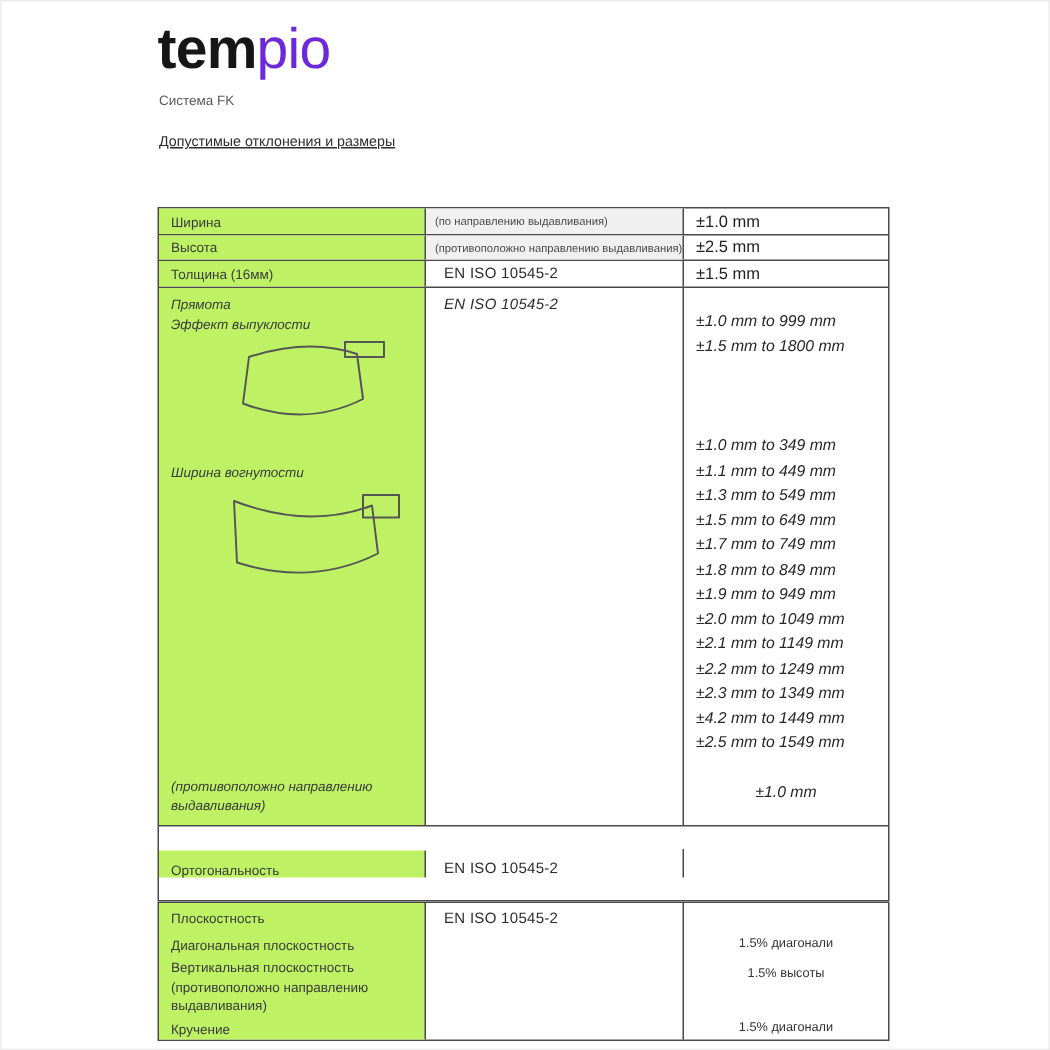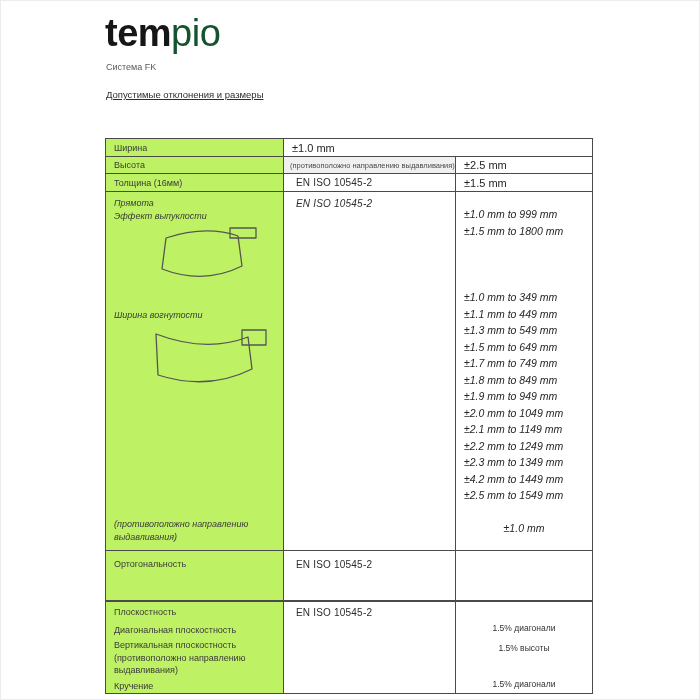--- a/index.html
+++ b/index.html
@@ -5,21 +5,21 @@
   html,body{margin:0;padding:0;}
   body{
     width:700px;height:700px;position:relative;background:#ffffff;
     font-family:"Liberation Sans","DejaVu Sans",sans-serif;
     color:#3a3a3a;overflow:hidden;
     box-shadow:inset 0 0 0 1px #ececec;
   }
   
   .logo{position:absolute;left:105px;top:14px;font-size:38px;color:#161616;letter-spacing:-0.5px;line-height:1;}
   .logo .bold{font-weight:700;}
-  .logo .light{font-weight:400;color:#14532d;}
+  .logo .light{font-weight:400;color:#6d28d9;}
   .subtitle{position:absolute;left:106px;top:62px;font-size:9px;color:#5a5a5a;}
   .doclink{position:absolute;left:106px;top:89px;font-size:9.5px;color:#2d2d2d;text-decoration:underline;cursor:pointer;}
   
   .tbl{position:absolute;left:105px;width:486px;border:1px solid #4a4a4a;background:#fff;}
   .tbl-main{top:138px;}
   .tbl-flat{top:601px;}
   .row{display:flex;border-bottom:1px solid #4a4a4a;}
   .row:last-child{border-bottom:none;}
   .c1,.c2{border-right:1px solid #4a4a4a;}
   .c1{width:178px;background:#bef264;box-sizing:border-box;}
@@ -37,40 +37,43 @@
   .h-straight{height:358px;position:relative;}
   .h-straight .c1,.h-straight .c2,.h-straight .c3{position:relative;font-style:italic;}
   .pos{position:absolute;}
   .small-lbl{font-size:9px;color:#3a3a3a;line-height:12.5px;}
   .method-top{font-size:10px;color:#2c2c2c;letter-spacing:0.2px;}
   .tol{font-size:10.5px;font-weight:500;color:#262626;line-height:16.5px;white-space:nowrap;}
   .tol-center{width:100%;text-align:center;font-size:10.5px;font-weight:500;color:#262626;}
   .diagram{display:block;}
   .diagram path,.diagram rect{fill:none;stroke:#555;stroke-width:1.3;stroke-linejoin:round;}
   
-  .h-orth{height:49px;}
+  .h-orth{height:49px;align-items:center;}
   .pad-top{align-items:flex-start !important;padding-top:8px;}
   
   .h-flat{height:91px;position:relative;}
   .pct{font-size:8.5px;color:#333;width:100%;text-align:center;}
 </style>
 </head>
 <body>
 
 <div class="logo">
   <span class="bold">tem</span><span class="light">pio</span>
 </div>
 <div class="subtitle">Система FK</div>
 <div class="doclink">Допустимые отклонения и размеры</div>
 
 <div class="tbl tbl-main">
 
   <div class="row h17">
     <div class="c1">
         <div class="lbl">Ширина</div>
+      </div>
+    <div class="c2 grey">
+        <div class="method-small">(по направлению выдавливания)</div>
       </div>
     <div class="c3">
         <div class="val">±1.0 mm</div>
       </div>
   </div>
 
   <div class="row h16">
     <div class="c1">
         <div class="lbl">Высота</div>
       </div>

